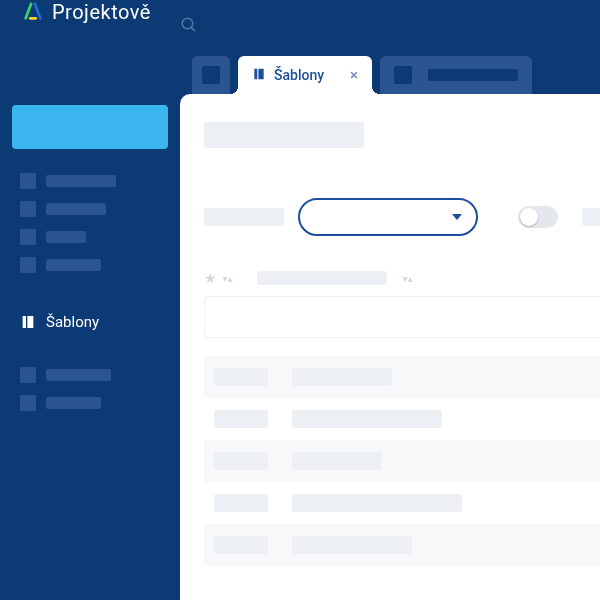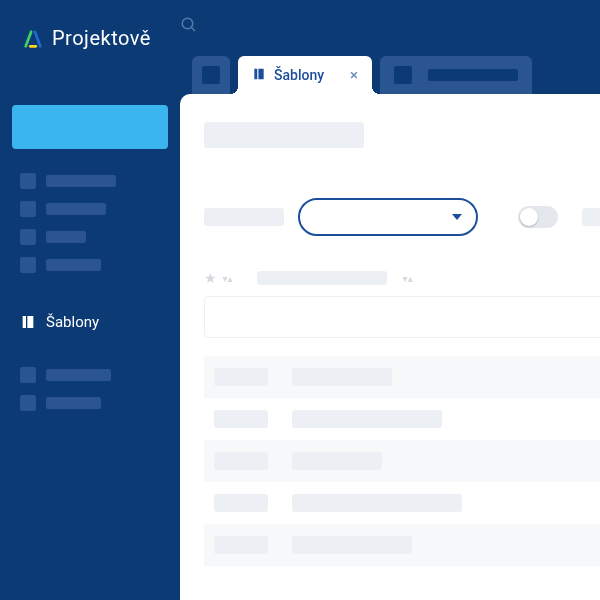--- a/index.html
+++ b/index.html
@@ -12,21 +12,21 @@
   .sidebar {
     width: 180px; flex-shrink: 0;
     background: #0b3a75;
     padding-top: 0;
   }
   .main-col {
     flex: 1; display: flex; flex-direction: column;
   }
   
   .logo-row {
-    height: 50px; display: flex; align-items: flex-end; padding-left: 22px;
+    height: 50px; display: flex; align-items: flex-start; padding-left: 22px;
     color: #fff; font-size: 20px; font-weight: 400; letter-spacing: .5px;
   }
   .logo-mark { width: 22px; height: 22px; margin-right: 8px; position: relative; }
   .logo-mark svg { width: 22px; height: 22px; }
   .search-row {
     height: 50px; display:flex; align-items:center; color:#567aa7; font-size:16px;
   }
   .search-row .mag { width:18px; height:18px; margin-right:10px; }
 
   

